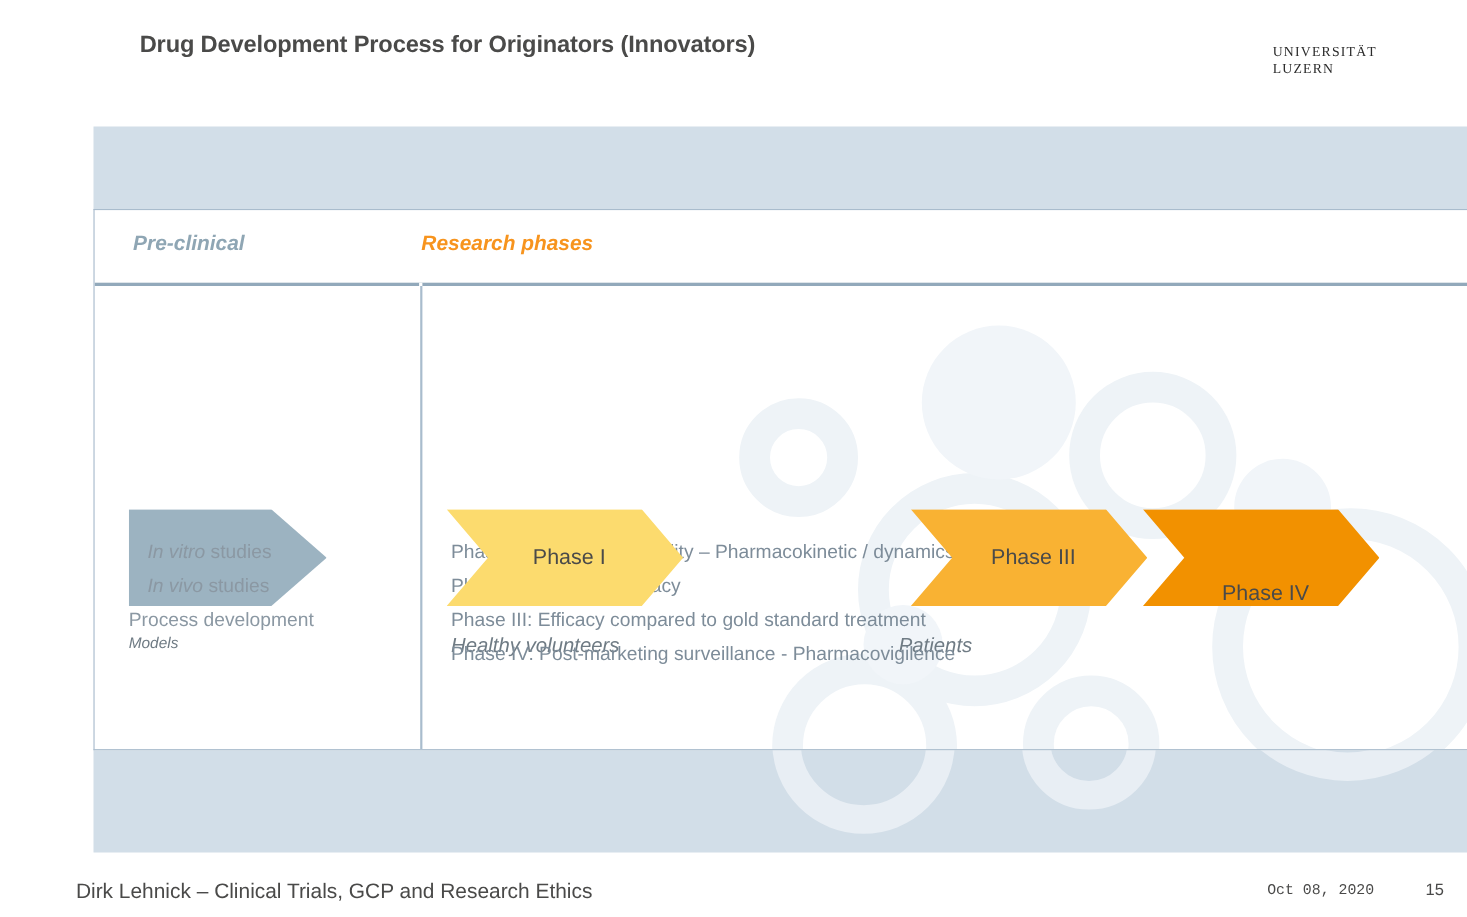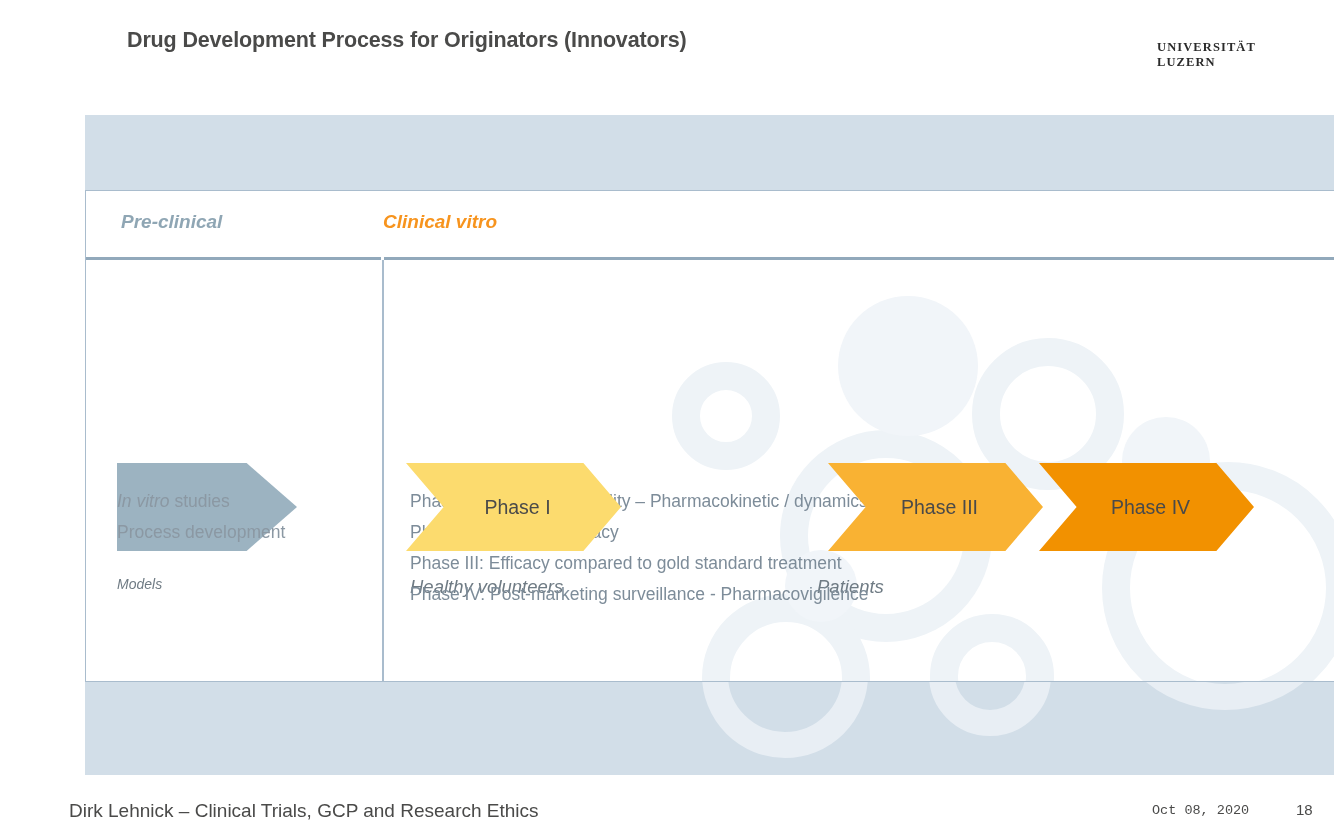--- a/index.html
+++ b/index.html
@@ -28,21 +28,21 @@
     white-space: nowrap;
   }
 
   
   .logo {
     position: absolute;
     left: 1157px;
     top: 40px;
     font-family: "Liberation Serif", serif;
     font-size: 12.5px;
-    font-weight: bold;
+    font-weight: normal;
     color: #2b2b2b;
     line-height: 14.5px;
     letter-spacing: 1.1px;
   }
 
   
   .frame {
     position: absolute;
     left: 85px;
     top: 115px;
@@ -211,21 +211,21 @@
   .right-list {
     position: absolute;
     left: 324px;
     top: 295px;
     font-size: 17.5px;
     color: #7d8c99;
     line-height: 31px;
   }
   .right-list .li { white-space: nowrap; }
   .left-list .li { white-space: nowrap; }
-  .it { font-style: italic; }
+  .it { font-style: italic; margin-left: 17px; }
 
   
   .footer-author {
     position: absolute;
     left: 69px;
     top: 800px;
     font-size: 19px;
     color: #4a4a49;
     white-space: nowrap;
   }
@@ -286,52 +286,53 @@
     </g>
     <g fill="#f1f5f9">
       <circle cx="822" cy="250" r="70"></circle>
       <circle cx="1080" cy="345" r="44"></circle>
       <circle cx="735" cy="470" r="36"></circle>
     </g>
   </svg>
 
   <div class="hdr-row">
     <div class="hdr-pre">Pre-clinical</div>
-    <div class="hdr-clin">Clinical vitro</div>
+    <div class="hdr-clin">Research phases</div>
   </div>
   <div class="hrule"></div>
   <div class="hrule-gap"></div>
   <div class="vdiv"></div>
 
   <div class="pre-arrow"></div>
 
   <div class="chevrons">
       <div class="chev" style="left: 0px; width: 215px; background: rgb(252, 219, 110); z-index: 10;">
         <span class="chev-label">Phase I</span>
       </div>
       <div class="chev" style="left: 422px; width: 215px; background: rgb(249, 178, 51); z-index: 8;">
         <span class="chev-label">Phase III</span>
       </div>
-      <div class="chev" style="left: 633px; width: 215px; background: rgb(242, 145, 0); z-index: 7;">
+      <div class="chev" style="left: 633px; width: 215px; background: rgb(242, 145, 0); z-index: 7; align-items: flex-end;">
         <span class="chev-label">Phase IV</span>
       </div>
     </div>
 
   <div class="sub-models">Models</div>
   <div class="sub-healthy">Healthy volunteers</div>
   <div class="sub-patients">Patients</div>
 
   <div class="left-list">
       <div class="li"><span class="it">In vitro</span><span> studies</span></div>
+      <div class="li"><span class="it">In vivo</span><span> studies</span></div>
       <div class="li"><span>Process development</span></div>
     </div>
   <div class="right-list">
       <div class="li">Phase I: Safety – Tolerability – Pharmacokinetic / dynamics – Dose-response</div>
       <div class="li">Phase II: Dosing – Efficacy</div>
       <div class="li">Phase III: Efficacy compared to gold standard treatment</div>
       <div class="li">Phase IV: Post-marketing surveillance - Pharmacovigilence</div>
     </div>
 
 </div>
 
 <div class="footer-author">Dirk Lehnick – Clinical Trials, GCP and Research Ethics</div>
 <div class="footer-date">Oct 08, 2020</div>
-<div class="footer-page">18</div>
+<div class="footer-page">15</div>
 
 </body></html>

